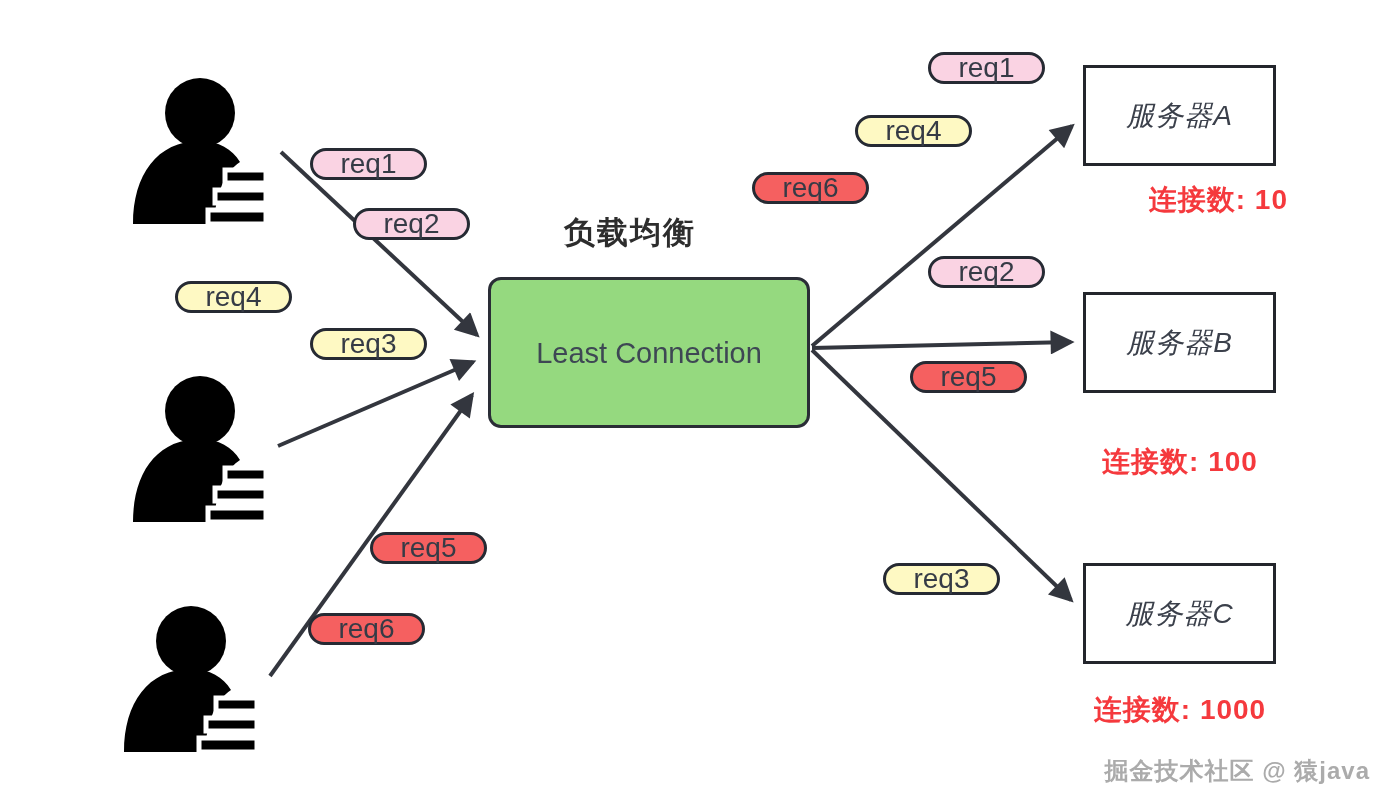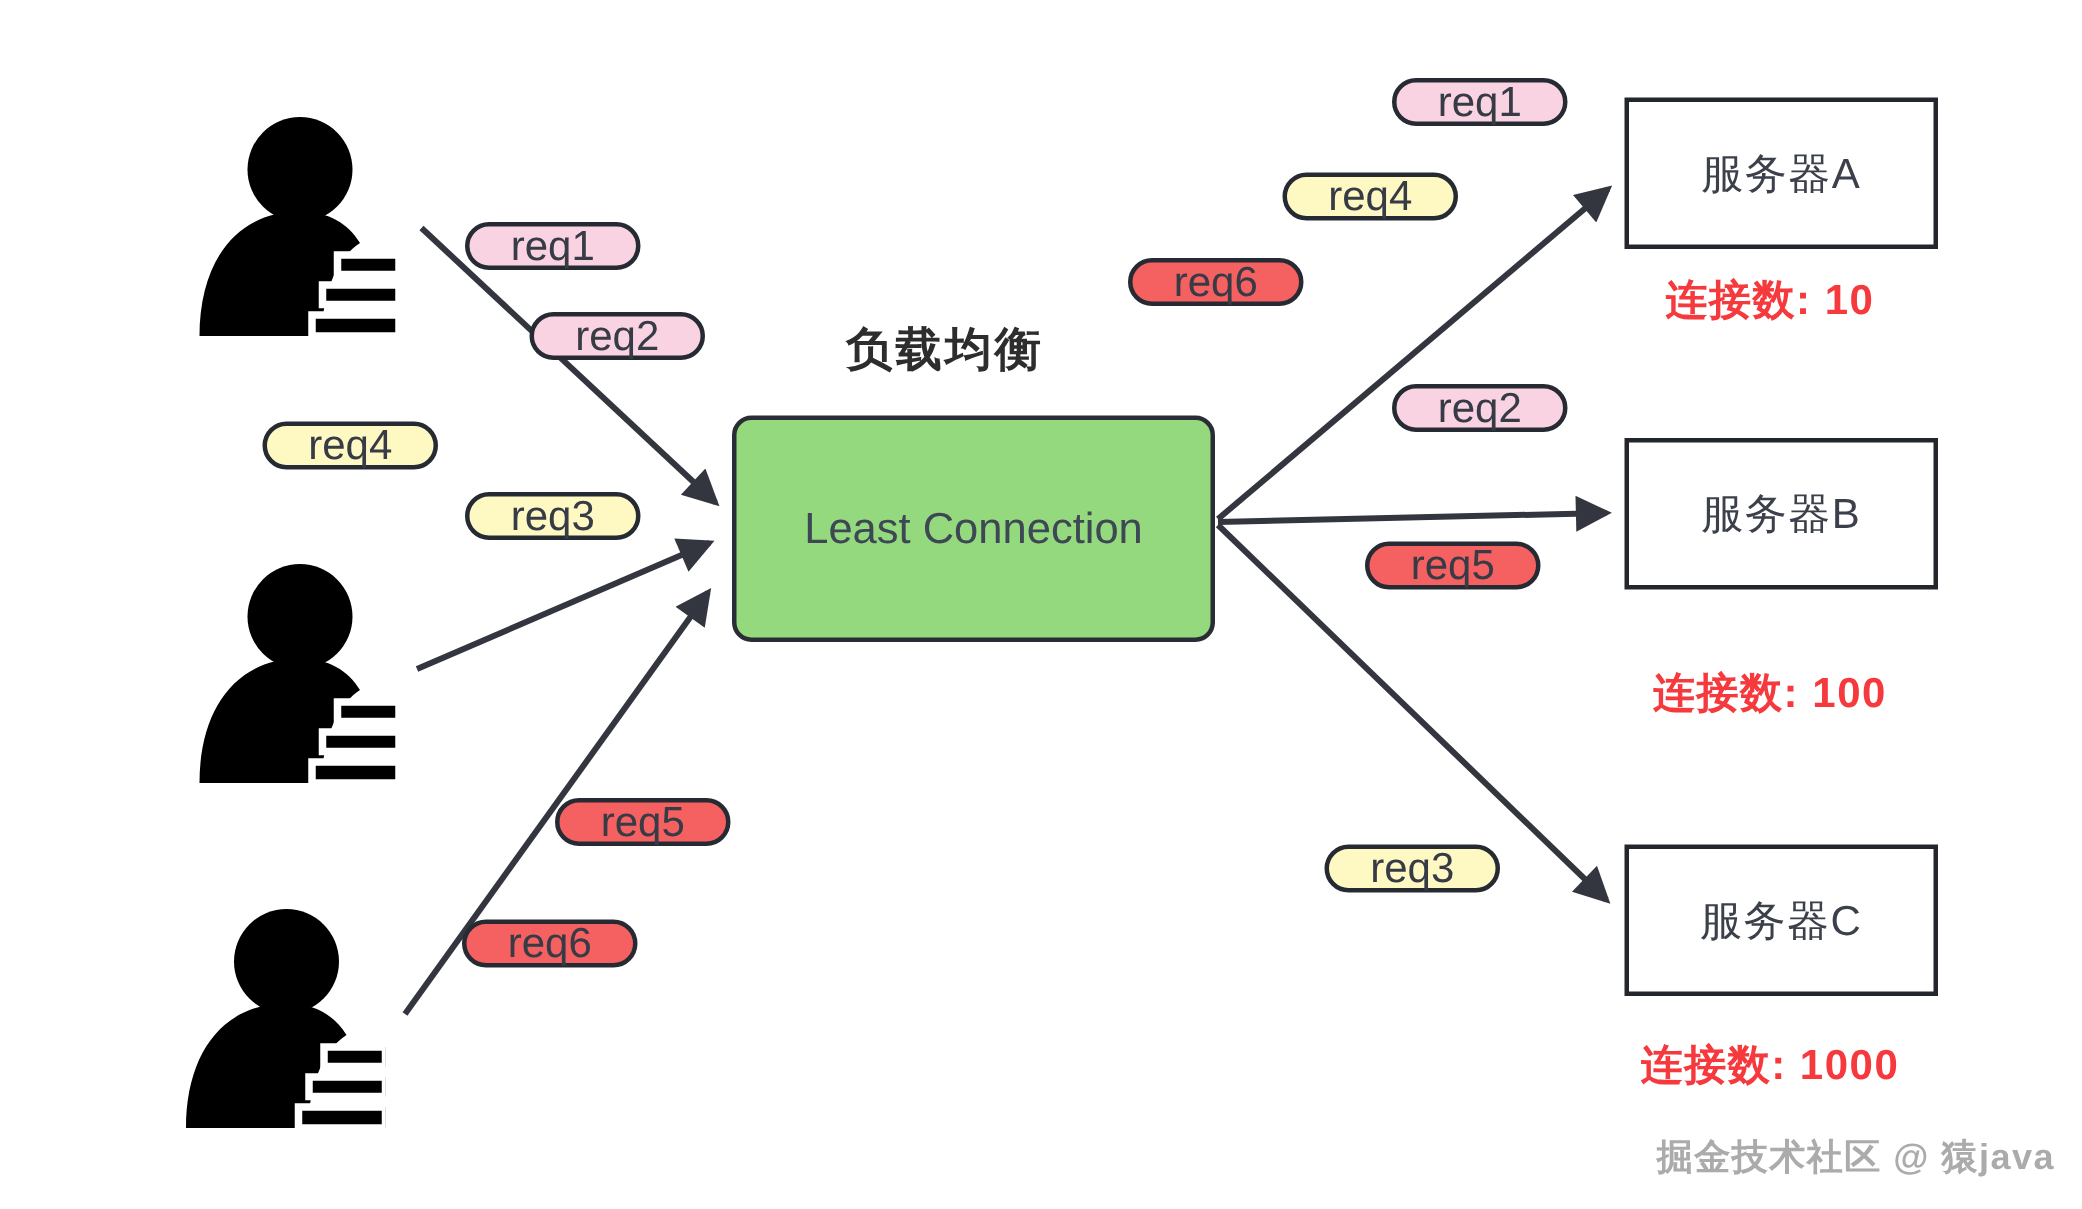--- a/index.html
+++ b/index.html
@@ -22,31 +22,31 @@
     position:absolute;left:545px;top:212px;width:170px;text-align:center;
     font-size:31px;font-weight:bold;color:#2D2D2D;letter-spacing:2px;font-family:Liberation Serif, serif;
   }
   .lb-box{
     position:absolute;left:488px;top:277px;width:322px;height:151px;box-sizing:border-box;
     background:#95D97F;border:3px solid #2A2D36;border-radius:13px;
     display:flex;flex-direction:row;align-items:center;justify-content:center;
     font-size:29px;color:#3E4754;line-height:42px;
   }
   .server-box{
-    position:absolute;left:1083px;width:209px;height:101px;box-sizing:border-box;
+    position:absolute;left:1083px;width:193px;height:101px;box-sizing:border-box;
     background:#ffffff;border:3px solid #23262C;
     display:flex;align-items:center;justify-content:center;
-    font-size:28px;color:#3B404B;letter-spacing:1px;
+    font-size:28px;color:#3B404B;letter-spacing:1px;font-style:italic;
   }
   .server-a{top:65px;} .server-b{top:292px;} .server-c{top:563px;}
   .conn-label{
     position:absolute;left:1072px;width:216px;text-align:center;
     font-size:28px;font-weight:bold;color:#F5393D;letter-spacing:1px;
   }
-  .conn-a{top:181px;} .conn-b{top:415px;margin-top:28px;} .conn-c{top:691px;}
+  .conn-a{top:181px;text-align:right;} .conn-b{top:415px;margin-top:28px;} .conn-c{top:691px;}
   .watermark{
     position:absolute;right:18px;top:755px;font-size:24px;font-weight:bold;
     color:#ABABAB;text-shadow:1.5px 1.5px 0 #ffffff;letter-spacing:1px;
   }
 </style>
 </head>
 <body>
 
 <div class="canvas">
 

